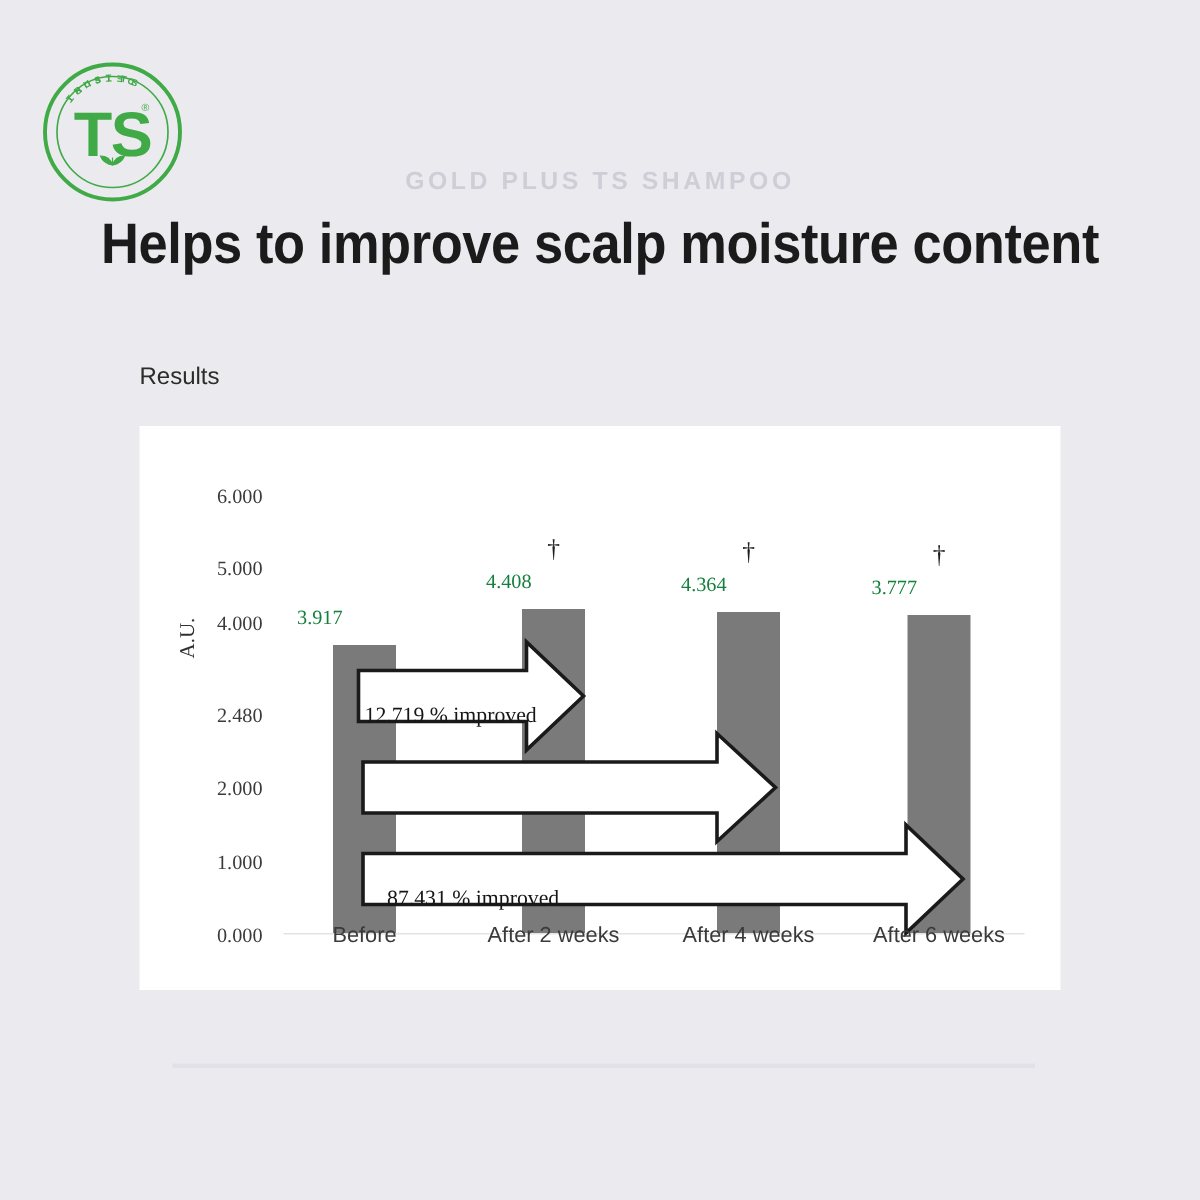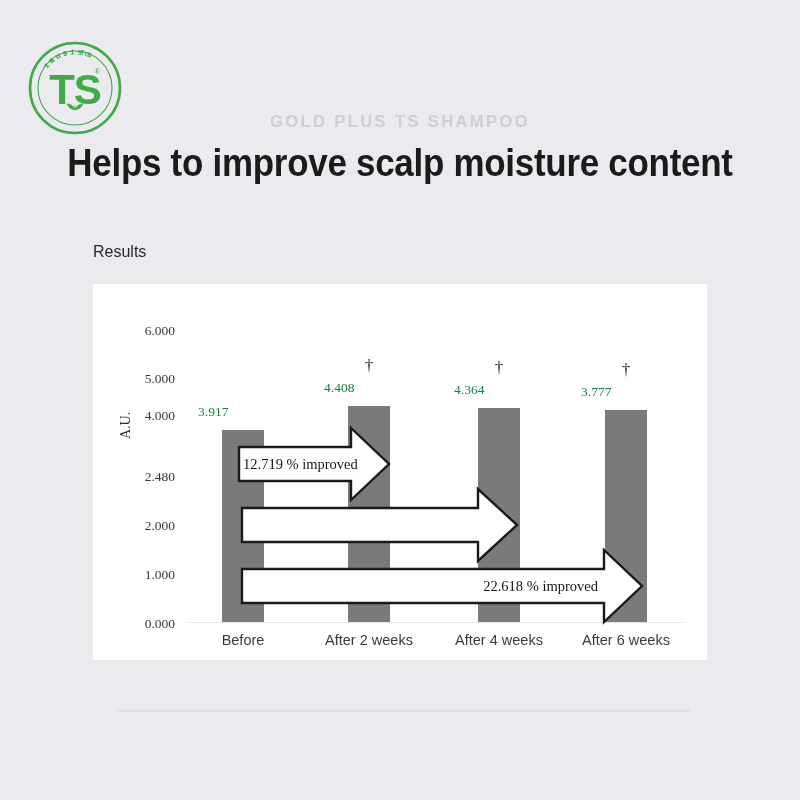--- a/index.html
+++ b/index.html
@@ -141,44 +141,45 @@
     position: absolute;
     width: 90px;
     text-align: center;
     font-family: "Liberation Serif", serif;
     font-size: 17px;
     color: #1f1f1f;
   }
 
   .xtick {
     position: absolute;
-    bottom: 12px;
+    bottom: 28px;
     width: 120px;
     text-align: center;
     font-size: 14.5px;
     color: #3a3a3a;
     font-family: "Liberation Sans", sans-serif;
     white-space: nowrap;
   }
 
   
   .arrows-layer {
     position: absolute;
     inset: 0;
     pointer-events: none;
   }
   .arrows-layer svg { width: 614px; height: 376px; display: block; }
 
   .arrow-text {
     position: absolute;
-    text-align: right;
+    text-align: left;
     font-family: "Liberation Serif", serif;
     font-size: 14.5px;
     color: #161616;
     white-space: nowrap;
+    margin-top: 13px;
   }
 
   
   .bottom-divider {
     position: absolute;
     left: 115px;
     top: 709px;
     width: 575px;
     height: 3px;
     background: #e2e1e7;
@@ -252,21 +253,21 @@
 
       <div class="arrows-layer">
         <svg viewBox="0 0 614 376">
           <polygon points="146,163 258,163 258,144 296,180 258,216 258,197 146,197" fill="#ffffff" stroke="#1a1a1a" stroke-width="2.4" stroke-linejoin="miter"></polygon>
           <polygon points="149,224 385,224 385,205 424,241 385,277 385,258 149,258" fill="#ffffff" stroke="#1a1a1a" stroke-width="2.4" stroke-linejoin="miter"></polygon>
           <polygon points="149,285 511,285 511,266 549,302 511,338 511,319 149,319" fill="#ffffff" stroke="#1a1a1a" stroke-width="2.4" stroke-linejoin="miter"></polygon>
         </svg>
       </div>
 
       <div class="arrow-text" style="left:150px; top:172px; width:110px;">12.719 % improved</div>
-      <div class="arrow-text" style="left:165px; top:294px; width:340px;">22.618 % improved</div>
+      <div class="arrow-text" style="left:165px; top:294px; width:340px;">87.431 % improved</div>
 
       <div class="xtick" style="left:90px;">Before</div>
       <div class="xtick" style="left:216px;">After 2 weeks</div>
       <div class="xtick" style="left:346px;">After 4 weeks</div>
       <div class="xtick" style="left:473px;">After 6 weeks</div>
 
     </div>
   </div>
 
   <div class="bottom-divider"></div>

